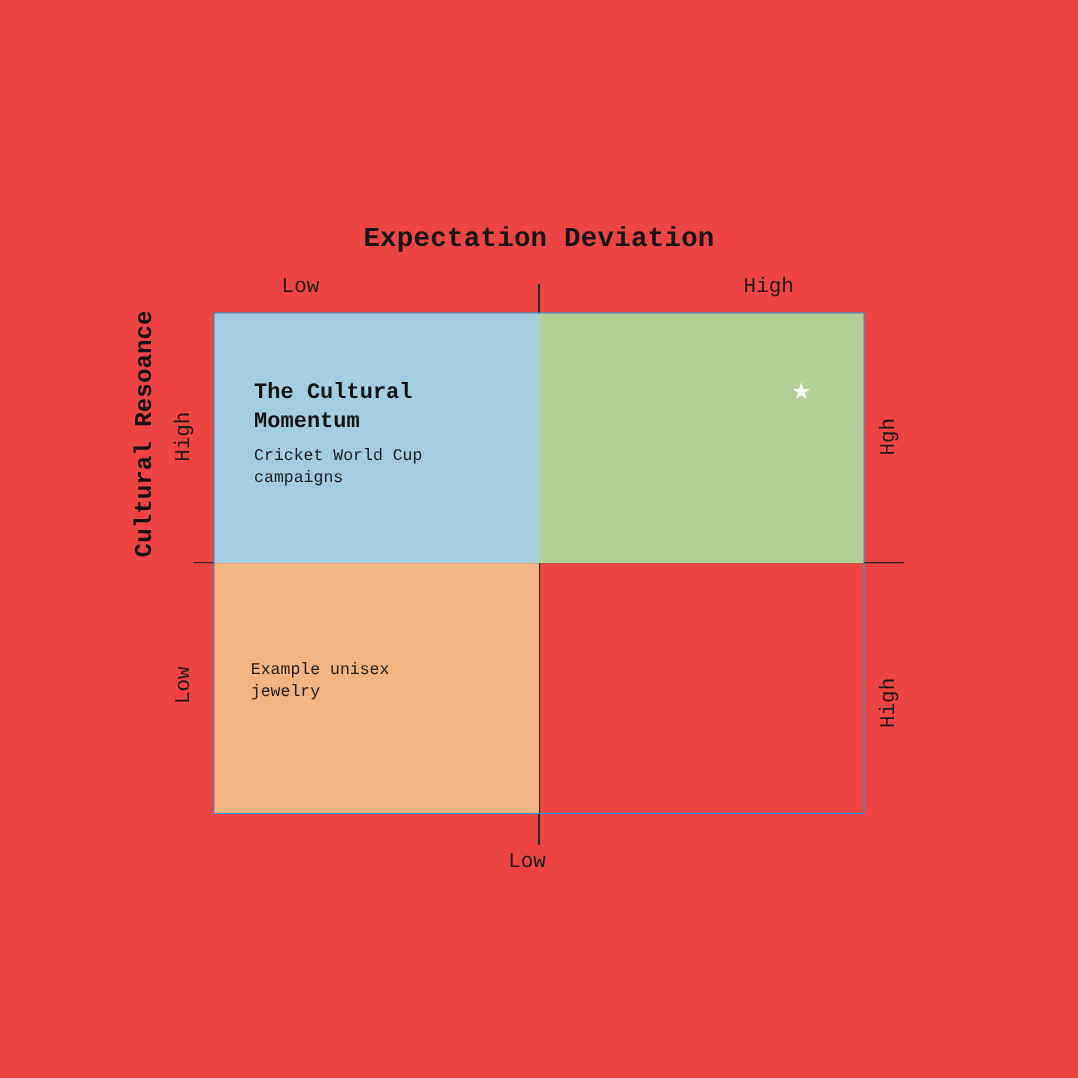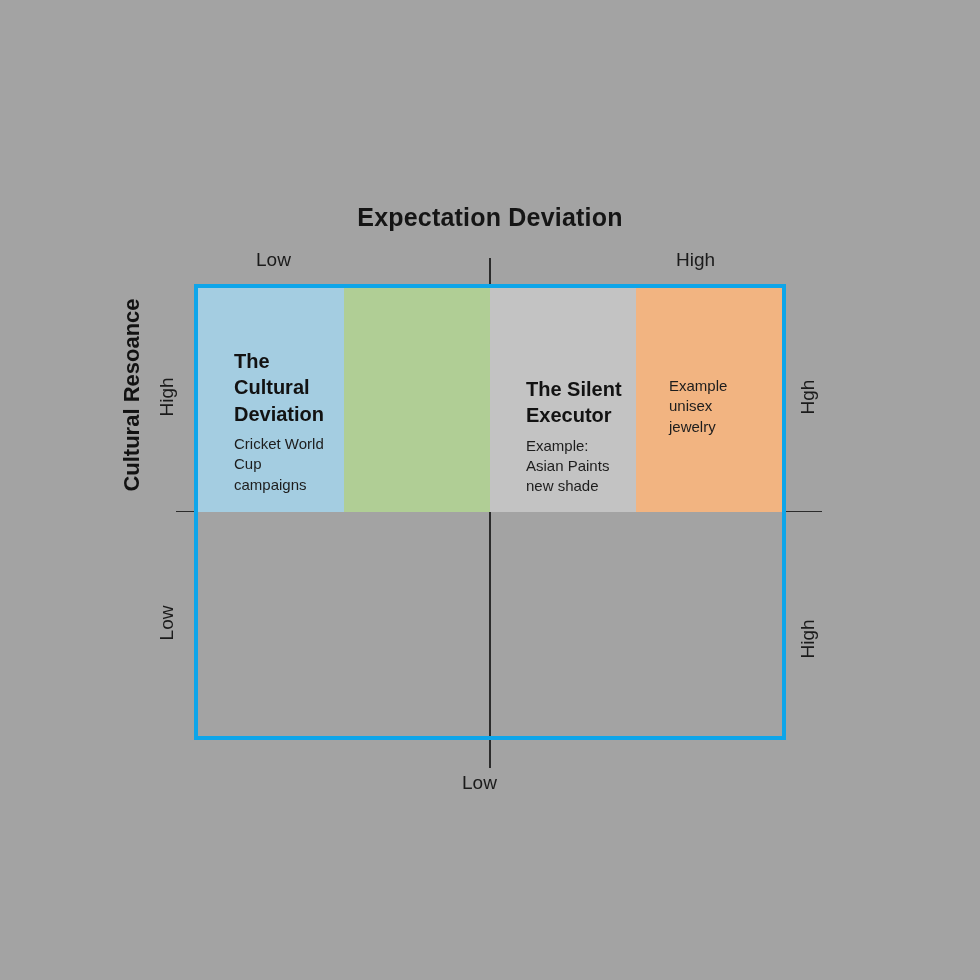--- a/index.html
+++ b/index.html
@@ -16,21 +16,22 @@
     overflow: hidden;
     position: relative;
   }
 
   #canvas {
     position: absolute;
     left: 0;
     top: 0;
     width: 980px;
     height: 980px;
-    background: #a3a3a3;
+    background: #ef4444;
+    font-family: Liberation Mono, monospace;
   }
 
   
   #chart-title {
     position: absolute;
     left: 0;
     top: 203px;
     width: 980px;
     text-align: center;
     font-size: 25px;
@@ -59,24 +60,24 @@
     white-space: nowrap;
   }
 
   
   #matrix {
     position: absolute;
     left: 194px;
     top: 284px;
     width: 592px;
     height: 456px;
-    border: 4px solid #0ea5e9;
+    border: 1px solid #0ea5e9;
     box-sizing: border-box;
     display: grid;
-    grid-template-columns: 1fr 1fr 1fr 1fr;
+    grid-template-columns: 1fr 1fr;
     grid-template-rows: 1fr 1fr;
   }
 
   .quadrant {
     position: relative;
     box-sizing: border-box;
     padding: 0;
     overflow: hidden;
   }
   .q-inner {
@@ -191,45 +192,33 @@
 
   <div id="axis-vertical"></div>
   <div id="axis-horizontal"></div>
 
   <div id="matrix">
 
     <div class="quadrant" id="quad-tl">
       <div class="q-inner">
         <div class="q-title">
           <span>The Cultural</span><br>
-          <span>Deviation</span>
+          <span>Momentum</span>
         </div>
         <div class="q-sub">
           <span>Cricket World Cup</span><br>
           <span>campaigns</span>
         </div>
       </div>
     </div>
 
     <div class="quadrant" id="quad-tr">
       <div id="momentum-star">★</div>
     </div>
 
-    <div class="quadrant" id="quad-bl">
-      <div class="q-inner">
-        <div class="q-title">
-          <span>The Silent</span><br>
-          <span>Executor</span>
-        </div>
-        <div class="q-sub">
-          <span>Example:</span><br>
-          <span>Asian Paints new shade</span>
-        </div>
-      </div>
-    </div>
 
     <div class="quadrant" id="quad-br">
       <div class="q-inner">
         <div class="q-sub">
           <span>Example unisex</span><br>
           <span>jewelry</span>
         </div>
       </div>
     </div>
 

